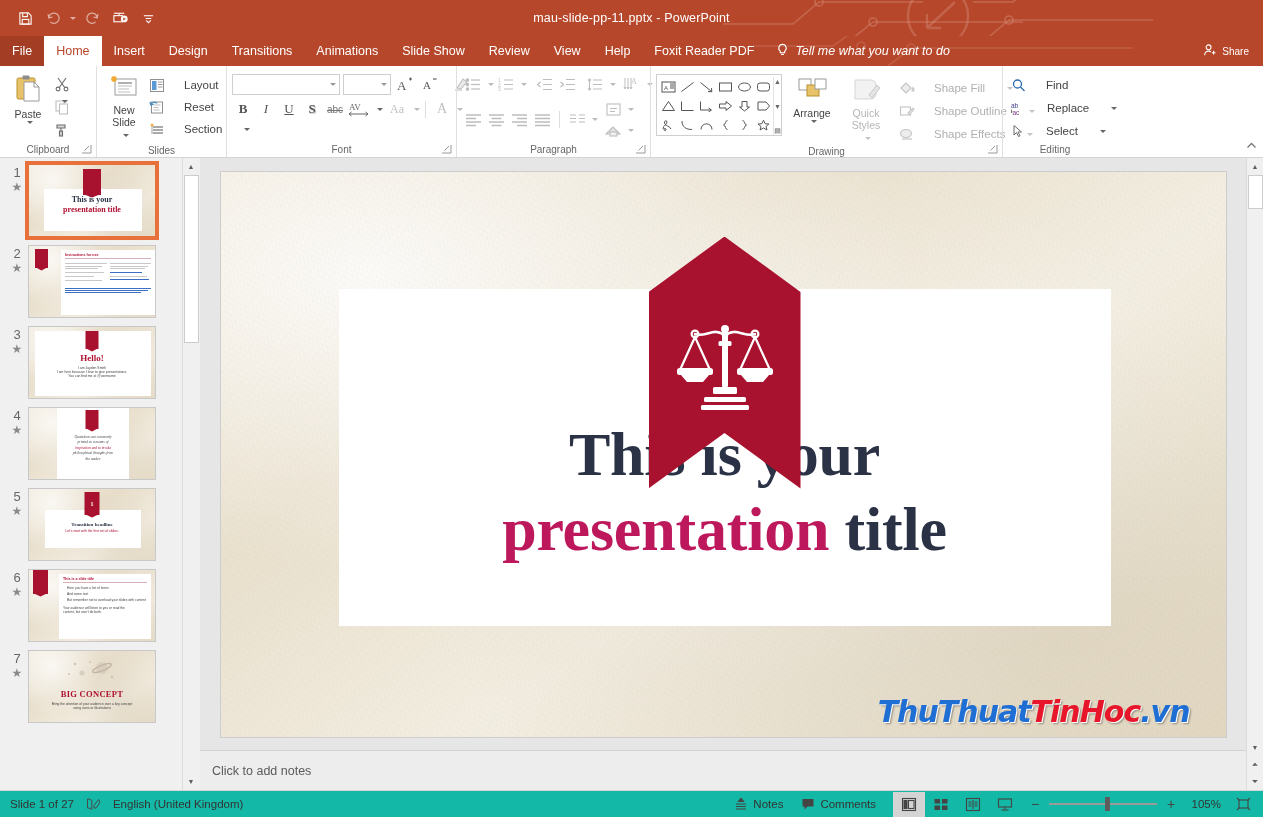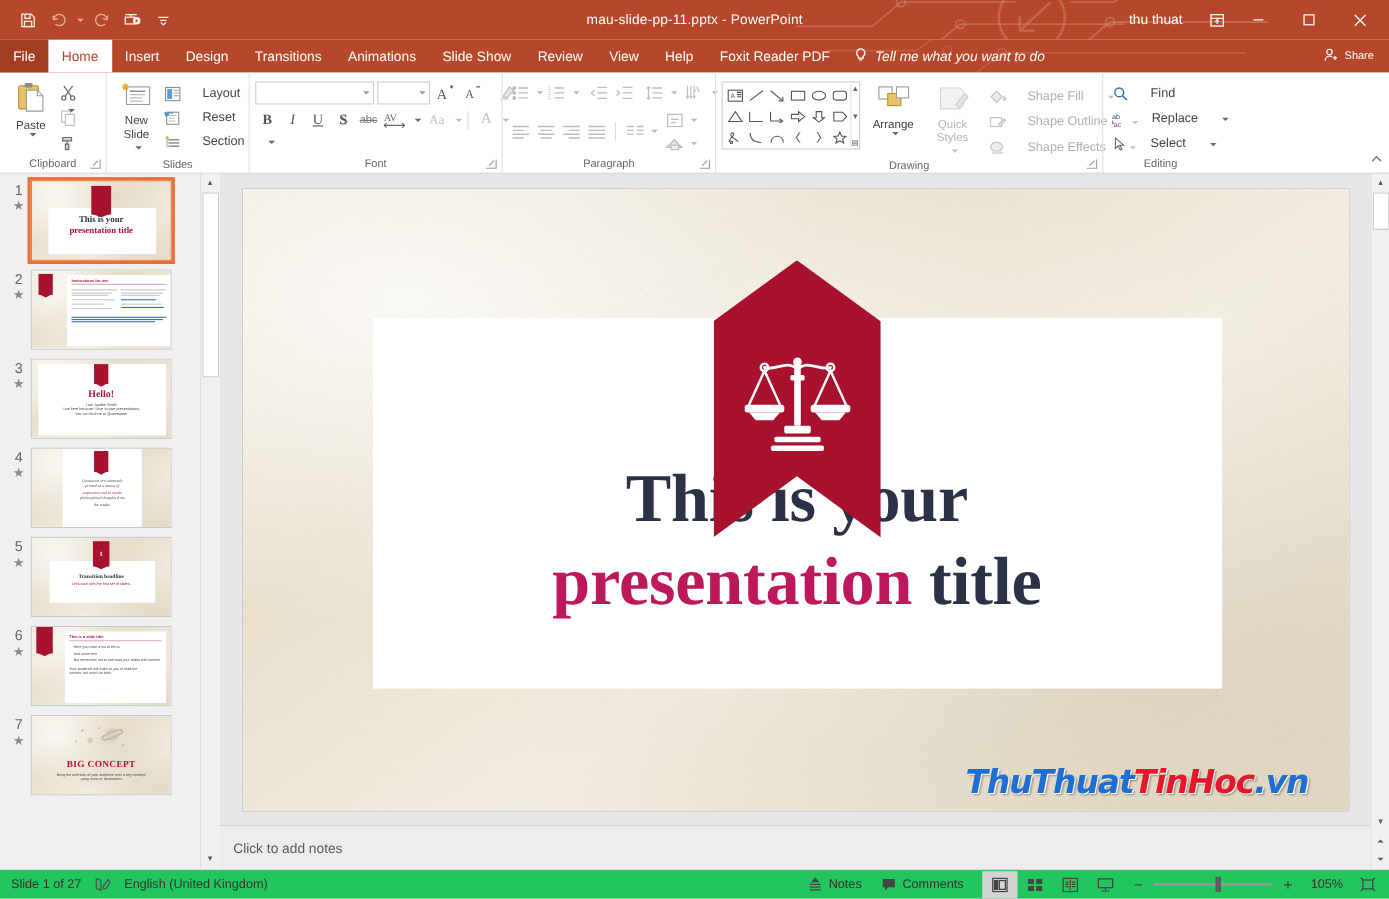--- a/index.html
+++ b/index.html
@@ -236,21 +236,21 @@
 
   
   .notes {
     height: 40px; background: #ededed; border-top: 1px solid #d2d2d2;
     display: flex; align-items: center; padding-left: 12px; flex: none;
   }
   .notes span { font-size: 12.5px; color: #5a5a5a; }
 
   
   .status {
-    height: 27px; background: #22c55e; border-top: 1px solid #d6d6d6;
+    height: 27px; background: #14b8a6; border-top: 1px solid #d6d6d6;
     display: flex; align-items: center; flex: none; font-size: 11.5px; color: #333;
   }
   .st-left { display: flex; align-items: center; gap: 12px; padding-left: 10px; }
   .st-item { display: flex; align-items: center; gap: 5px; }
   .st-right { margin-left: auto; display: flex; align-items: center; padding-right: 6px; }
   .st-btn {
     display: flex; align-items: center; gap: 5px; padding: 0 9px; height: 25px;
     color: #333;
   }
   .view-btn {
@@ -324,45 +324,20 @@
         <svg width="13" height="13" viewBox="0 0 14 14" fill="none" stroke="currentColor" stroke-width="1.2">
           <path d="M2 4h10"></path>
             <path d="M4 7h6"></path>
             <path d="M4.5 9 L7 11.5 L9.5 9"></path>
         </svg>
       </div>
     </div>
 
     <div class="doc-title">mau-slide-pp-11.pptx  -  PowerPoint</div>
 
-    <div class="tb-right">
-      <div class="user-name">thu thuat</div>
-      <div class="tb-icon-btn">
-        <svg width="15" height="15" viewBox="0 0 16 16" fill="none" stroke="currentColor" stroke-width="1.2">
-          <rect x="2" y="2.5" width="12" height="11"></rect>
-            <path d="M2 6h12"></path>
-          <path d="M8 11.5 L8 7.5 M6.3 9.2 L8 7.4 L9.7 9.2"></path>
-        </svg>
-      </div>
-      <div class="win-btn">
-        <svg width="12" height="12" viewBox="0 0 12 12" stroke="currentColor" stroke-width="1.1">
-            <path d="M1.5 6h9"></path>
-          </svg>
-      </div>
-      <div class="win-btn">
-        <svg width="12" height="12" viewBox="0 0 12 12" fill="none" stroke="currentColor" stroke-width="1.1">
-            <rect x="1.5" y="1.5" width="9" height="9"></rect>
-          </svg>
-      </div>
-      <div class="win-btn close">
-        <svg width="13" height="13" viewBox="0 0 12 12" stroke="currentColor" stroke-width="1.1">
-            <path d="M1.5 1.5 L10.5 10.5 M10.5 1.5 L1.5 10.5"></path>
-          </svg>
-      </div>
-    </div>
   </div>
 
   <div class="ribbon-tabs">
     <svg class="rt-deco" viewBox="0 0 380 80">
       <g stroke="#ffffff" stroke-opacity="0.4" fill="none" stroke-width="1.6">
         <path d="M0 20 L80 20 L108 0 L380 0"></path>
         <path d="M30 44 L130 44 L158 22 L380 22"></path>
         <circle cx="108" cy="20" r="4"></circle>
           <circle cx="158" cy="22" r="4"></circle>
       </g>

